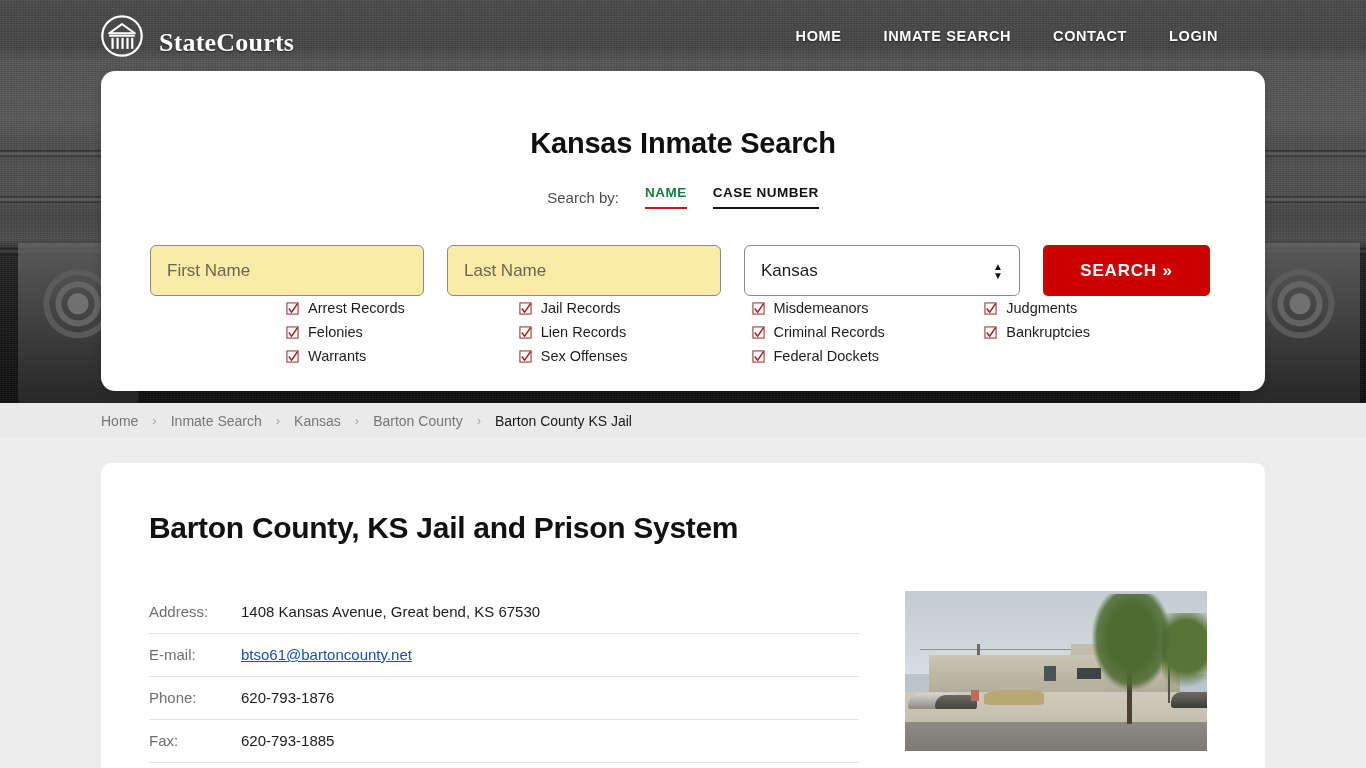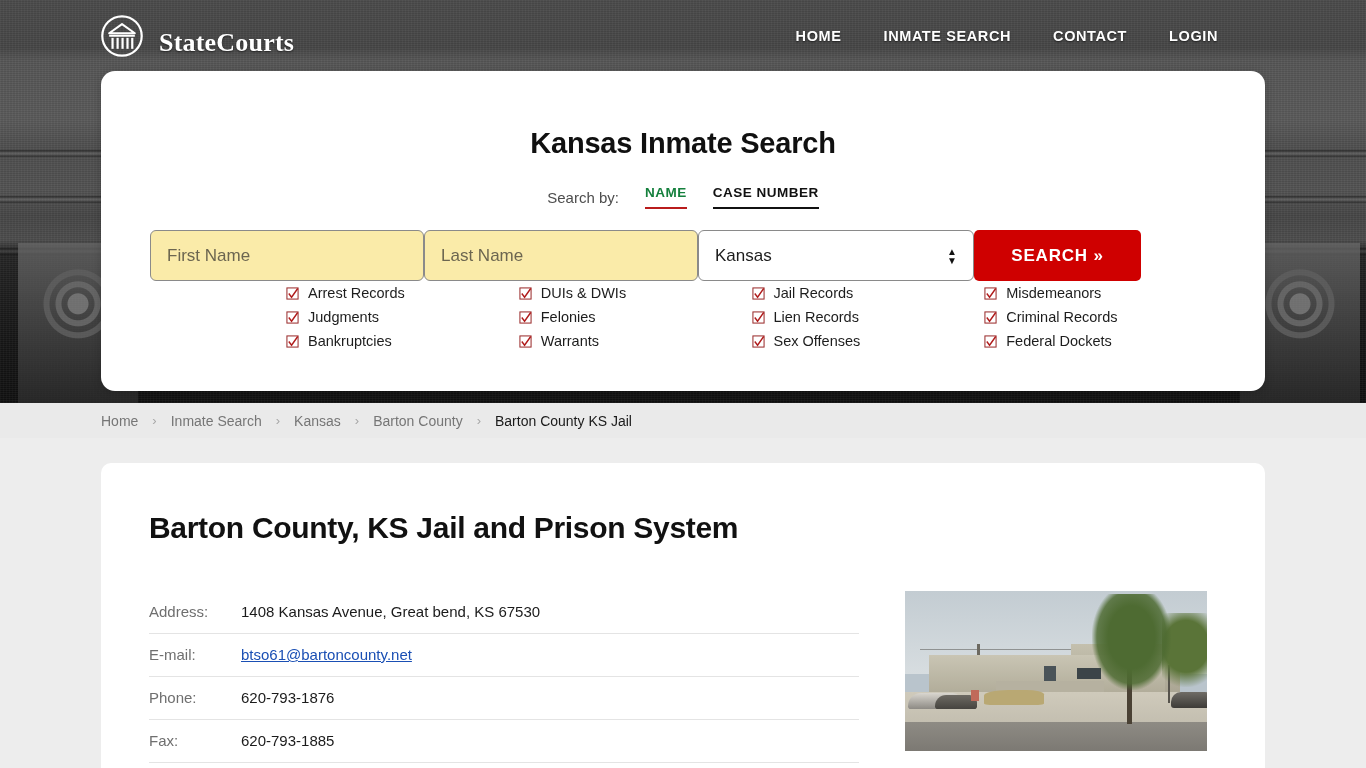--- a/index.html
+++ b/index.html
@@ -141,21 +141,22 @@
     letter-spacing: .5px;
     padding-bottom: 7px;
     cursor: pointer;
   }
   .tab.active { color: #15803d; border-bottom: 2px solid #b91c1c; }
   .tab.inactive { color: #111111; border-bottom: 2px solid #111111; }
 
   .fields {
     display: flex;
     align-items: center;
-    margin-top: 21px;
+    gap: 23px;
+    margin-top: 36px;
     padding: 0 1px;
   }
   .text-field {
     width: 274px;
     height: 51px;
     border: 1px solid #8a8a8a;
     border-radius: 6px;
     background: #faeba9;
     padding: 0 16px;
     font-size: 17px;
@@ -370,27 +371,20 @@
             <rect x="1" y="1" width="12" height="12" fill="none" stroke="#9a2b2b" stroke-width="1.1"></rect>
             <path d="M3 7 L6 11 L12.6 1.6" fill="none" stroke="#b01b1b" stroke-width="1.5"></path>
           </svg>
         <span>Arrest Records</span>
       </div>
       <div class="check-item">
         <svg class="check-box" viewBox="0 0 14 14">
             <rect x="1" y="1" width="12" height="12" fill="none" stroke="#9a2b2b" stroke-width="1.1"></rect>
             <path d="M3 7 L6 11 L12.6 1.6" fill="none" stroke="#b01b1b" stroke-width="1.5"></path>
           </svg>
-        <span>DUIs &amp; DWIs</span>
-      </div>
-      <div class="check-item">
-        <svg class="check-box" viewBox="0 0 14 14">
-            <rect x="1" y="1" width="12" height="12" fill="none" stroke="#9a2b2b" stroke-width="1.1"></rect>
-            <path d="M3 7 L6 11 L12.6 1.6" fill="none" stroke="#b01b1b" stroke-width="1.5"></path>
-          </svg>
         <span>Jail Records</span>
       </div>
       <div class="check-item">
         <svg class="check-box" viewBox="0 0 14 14">
             <rect x="1" y="1" width="12" height="12" fill="none" stroke="#9a2b2b" stroke-width="1.1"></rect>
             <path d="M3 7 L6 11 L12.6 1.6" fill="none" stroke="#b01b1b" stroke-width="1.5"></path>
           </svg>
         <span>Misdemeanors</span>
       </div>
       <div class="check-item">

